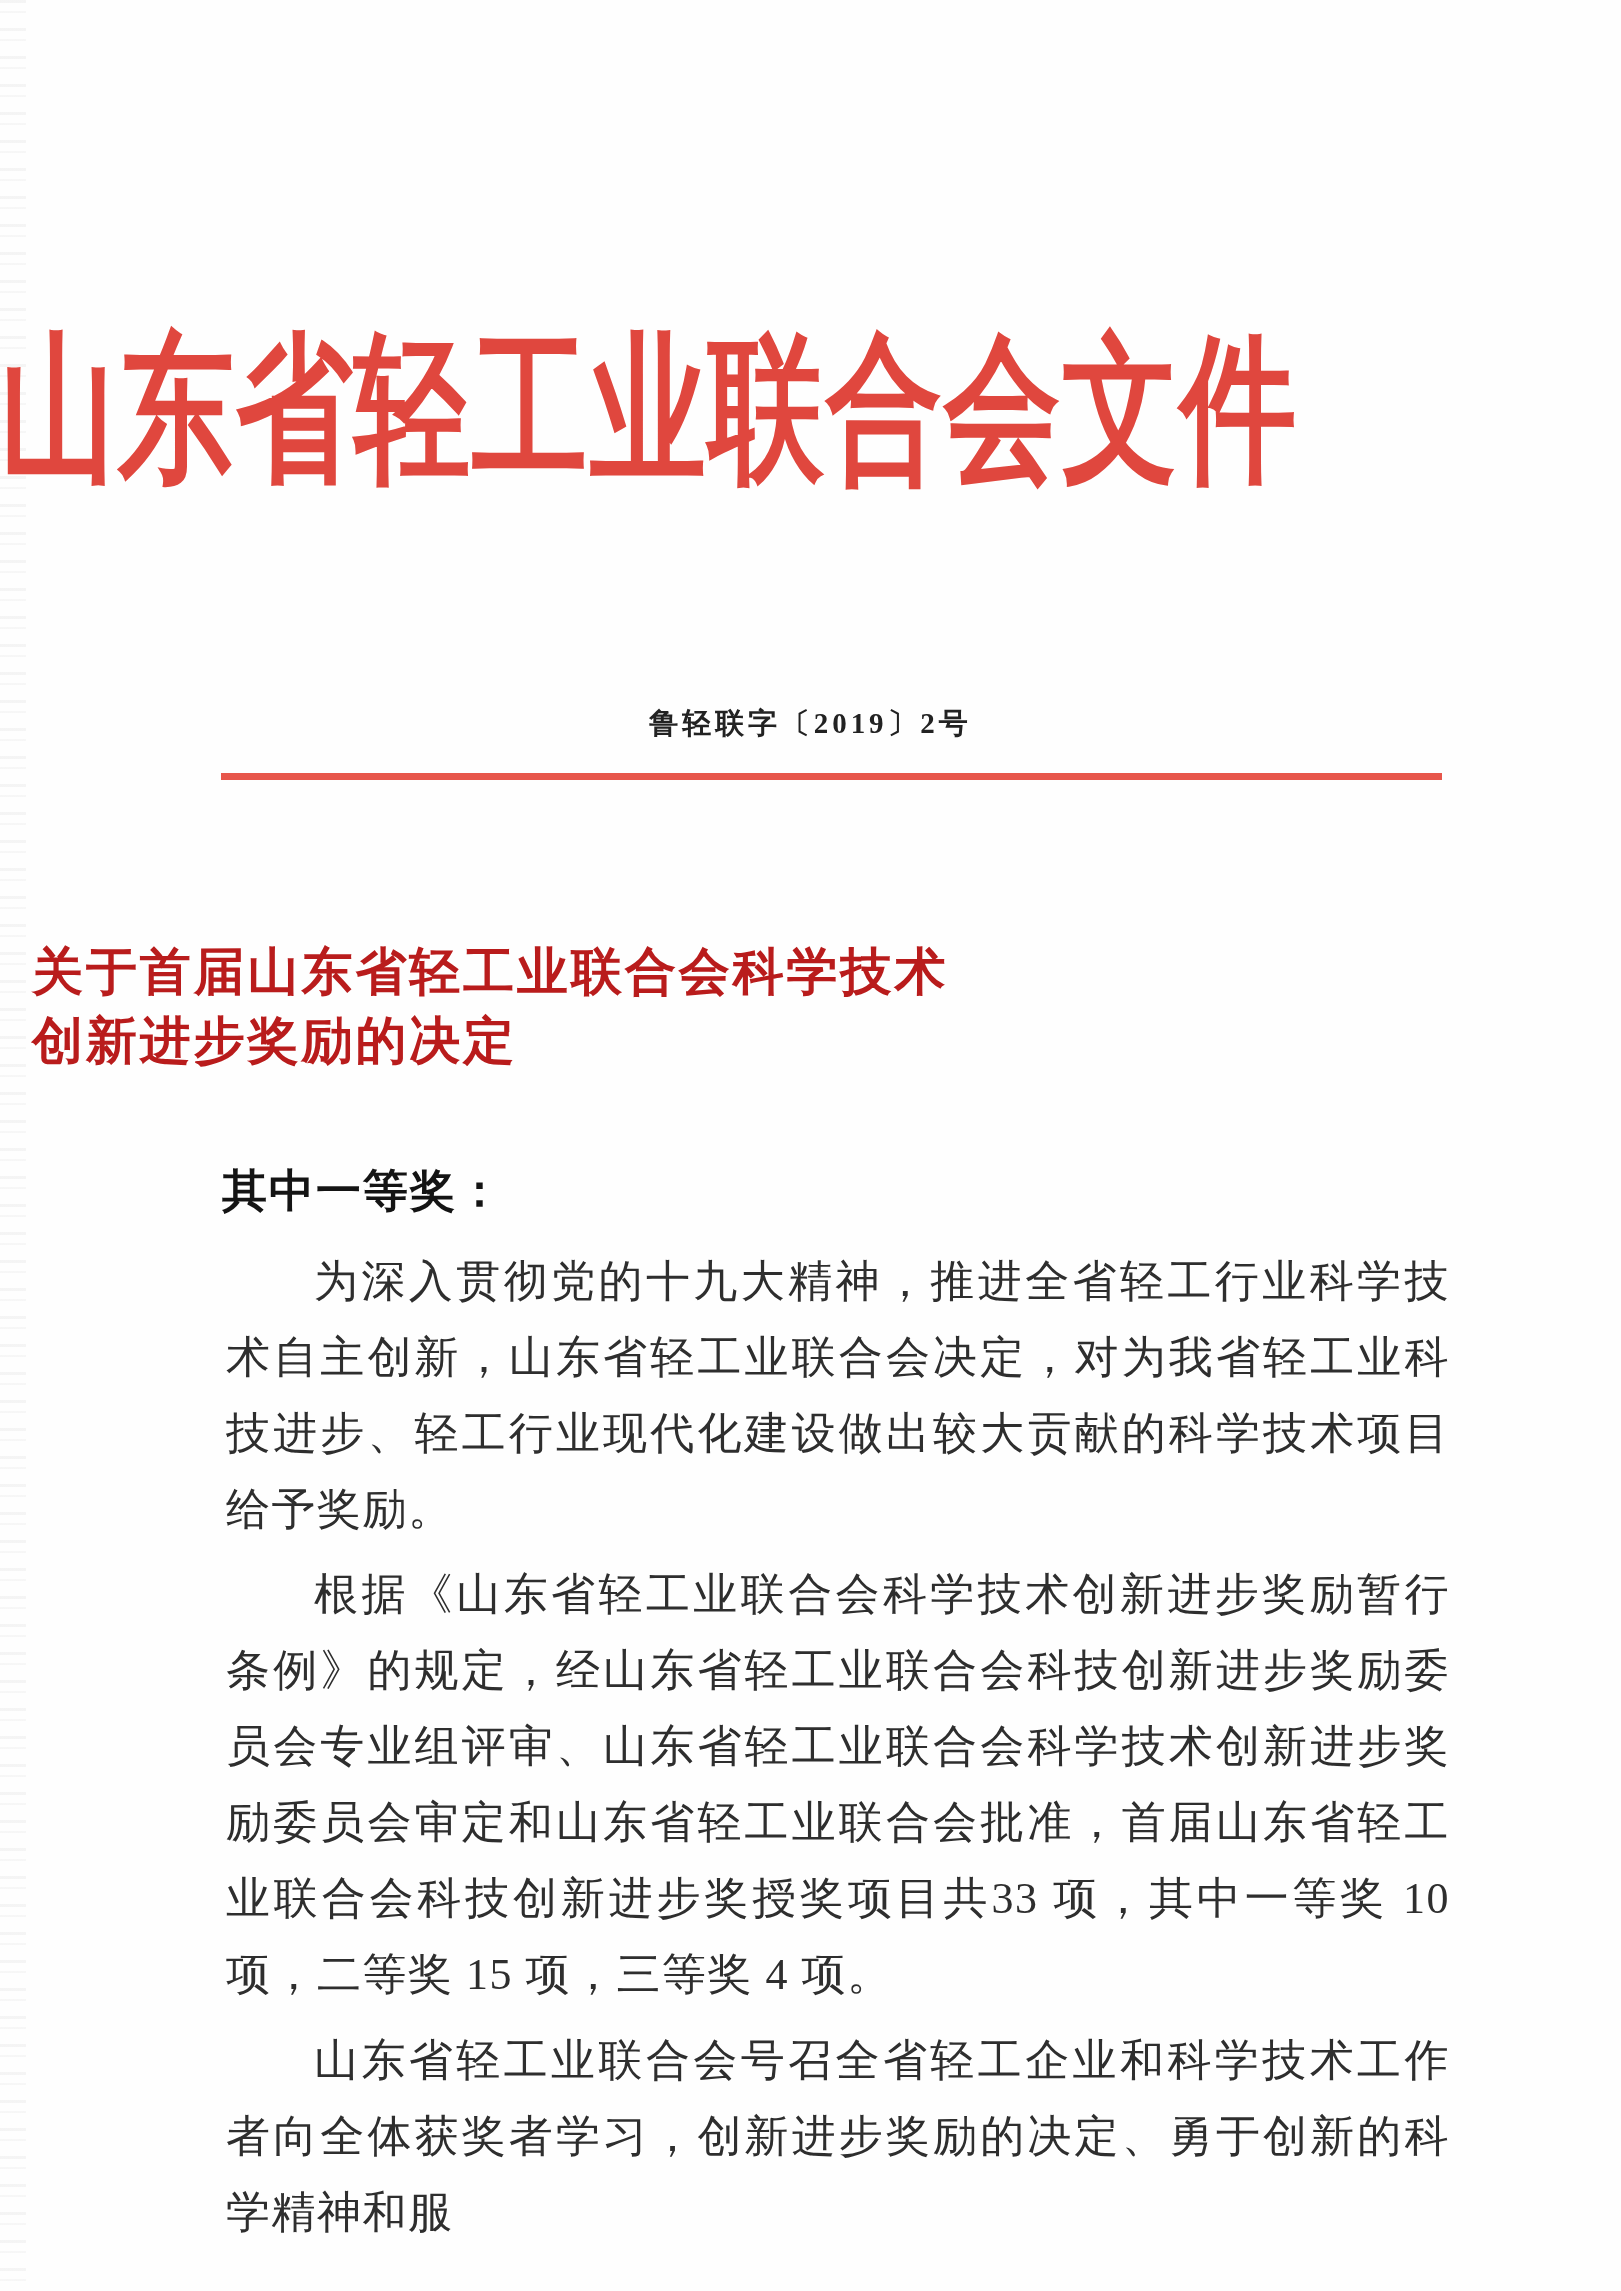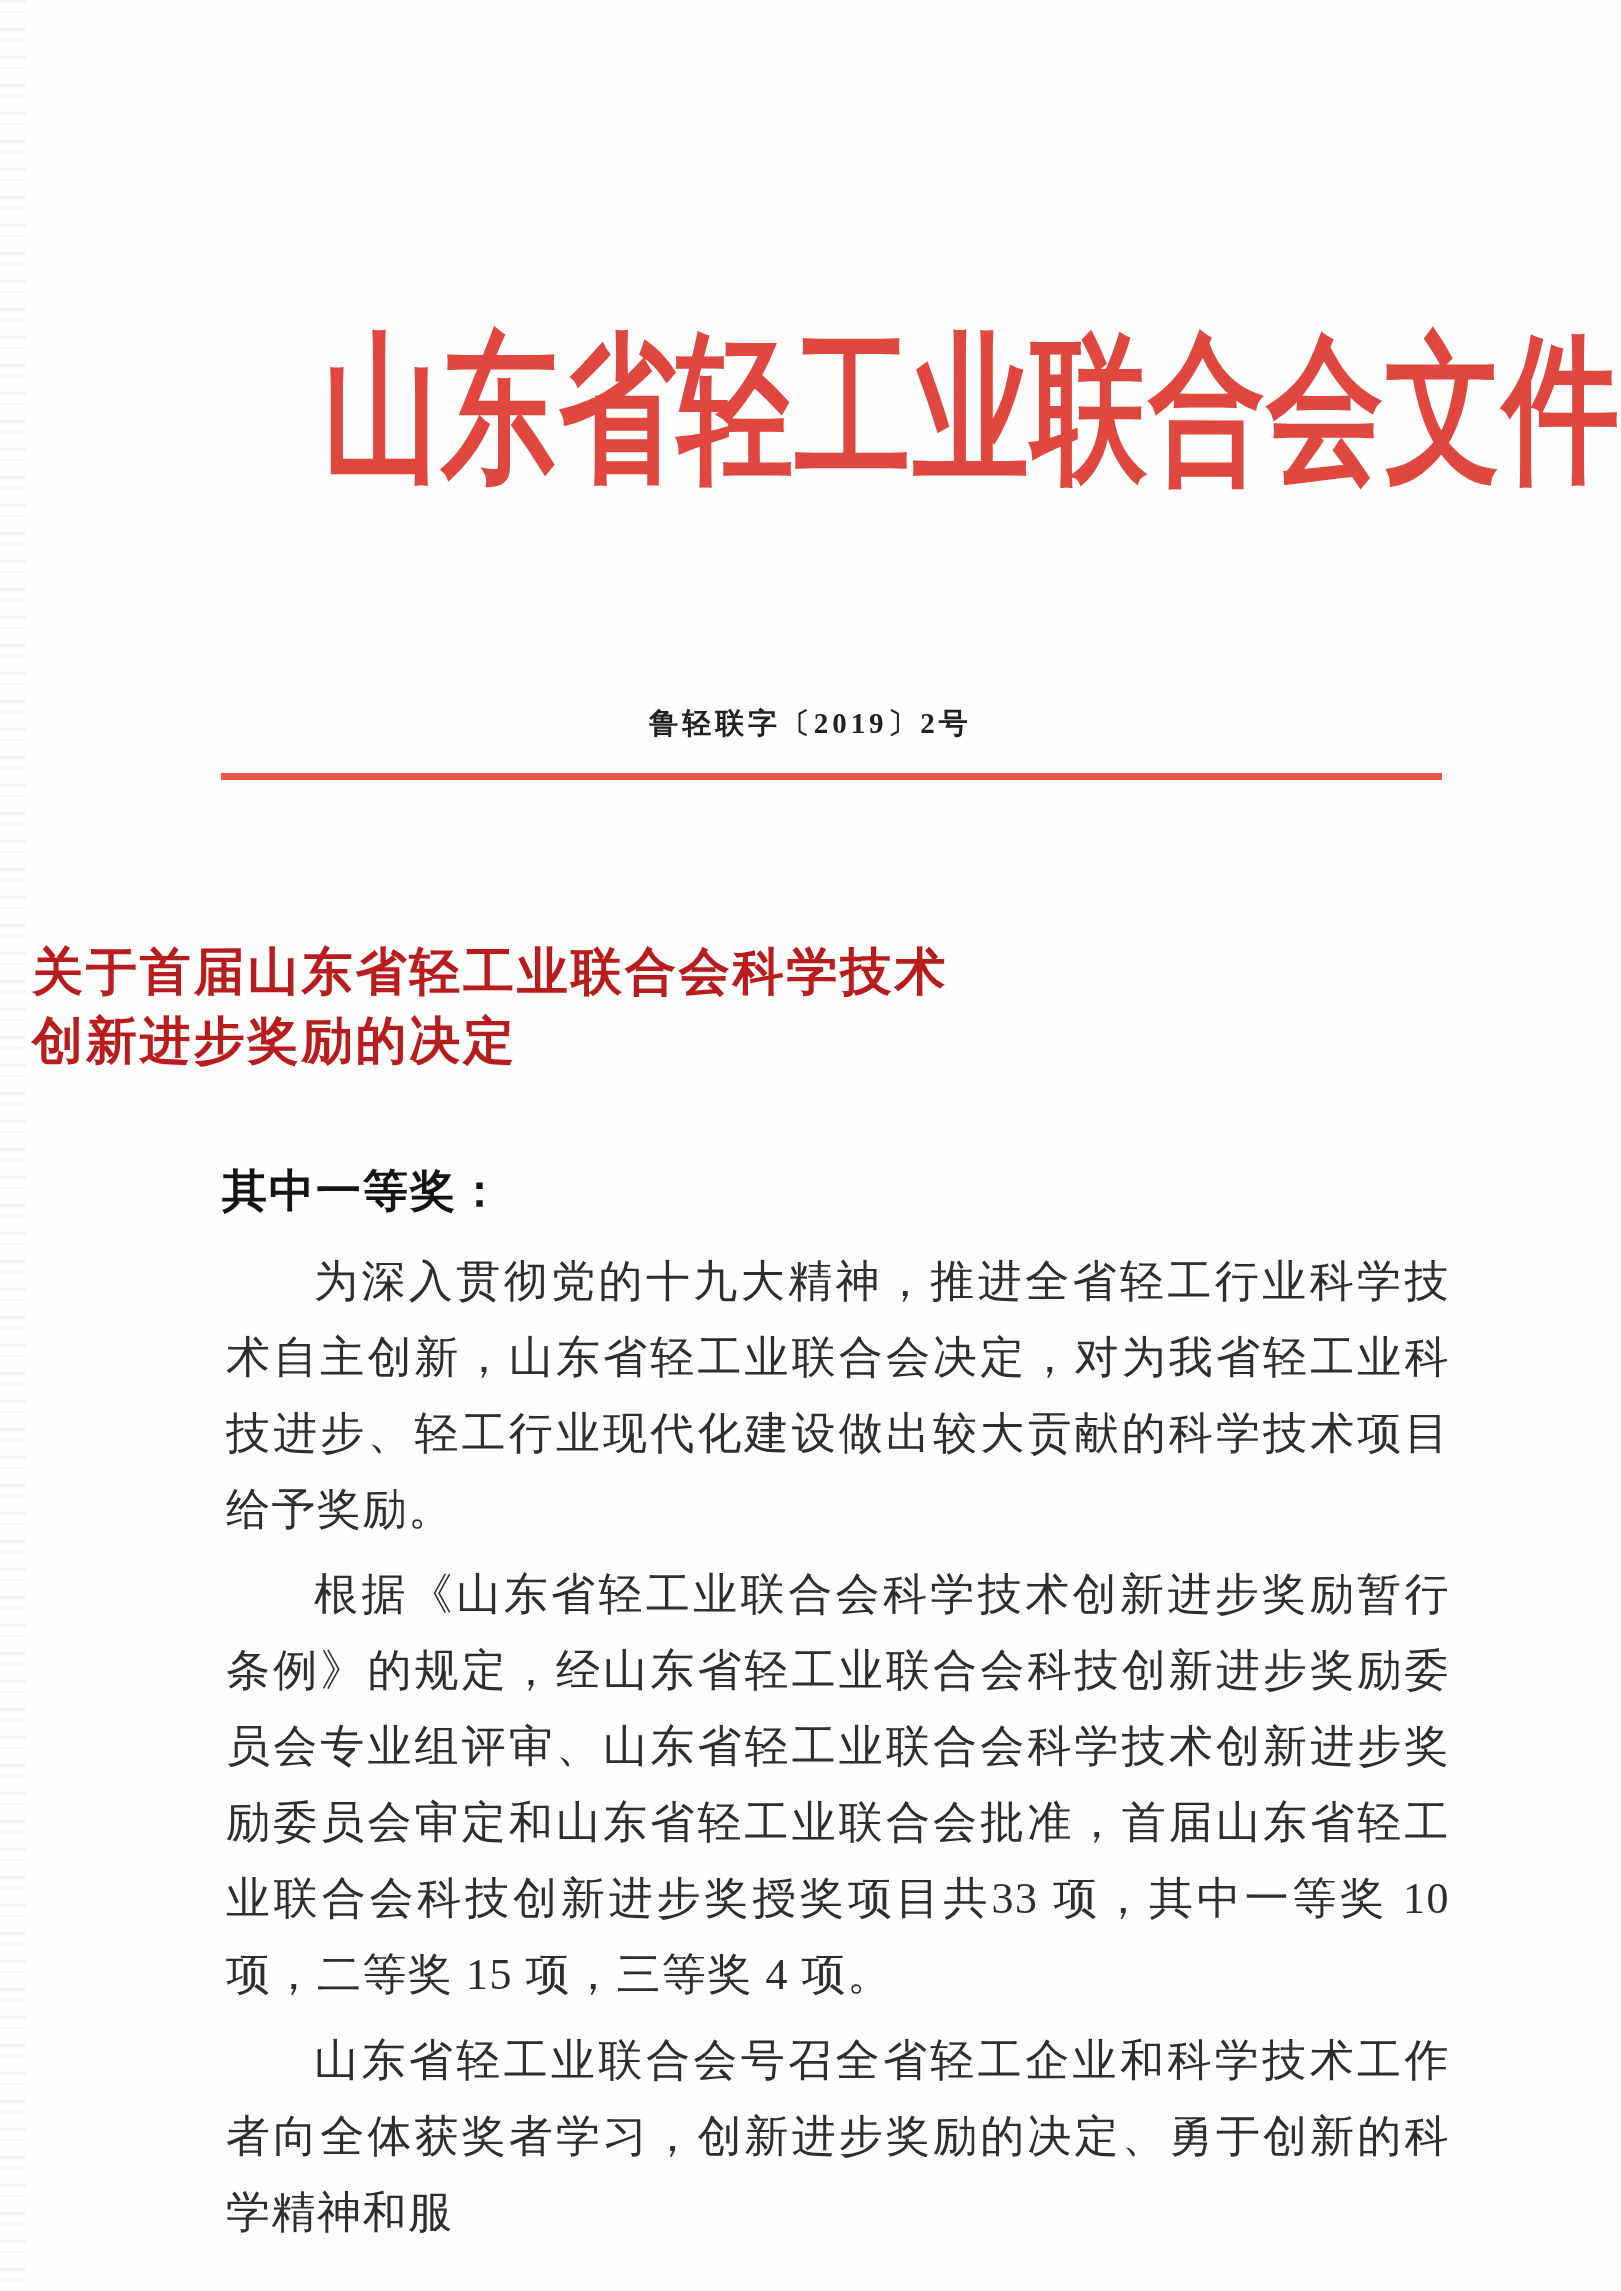--- a/index.html
+++ b/index.html
@@ -22,21 +22,21 @@
   
   .scan-noise{
     position:absolute;left:0;top:0;width:25.5px;height:100%;
     background-image:repeating-linear-gradient(180deg,
       rgba(160,160,160,0.10) 0 2.9px, transparent 2.9px 10.8px,
       rgba(150,150,150,0.07) 10.8px 12.7px, transparent 12.7px 28px);
     pointer-events:none;
   }
   .red-header{
     position:absolute;top:321px;left:0;width:100%;height:178px;
-    display:flex;align-items:center;justify-content:flex-end;padding-left:32px;
+    display:flex;align-items:center;justify-content:flex-start;
   }
   .red-header .org-title{
     font-family:"Liberation Sans", sans-serif;
     font-weight:bold;
     font-size:116px;
     letter-spacing:2px;
     color:var(--red);
     white-space:nowrap;
     transform:scaleY(1.38);
     transform-origin:center center;

